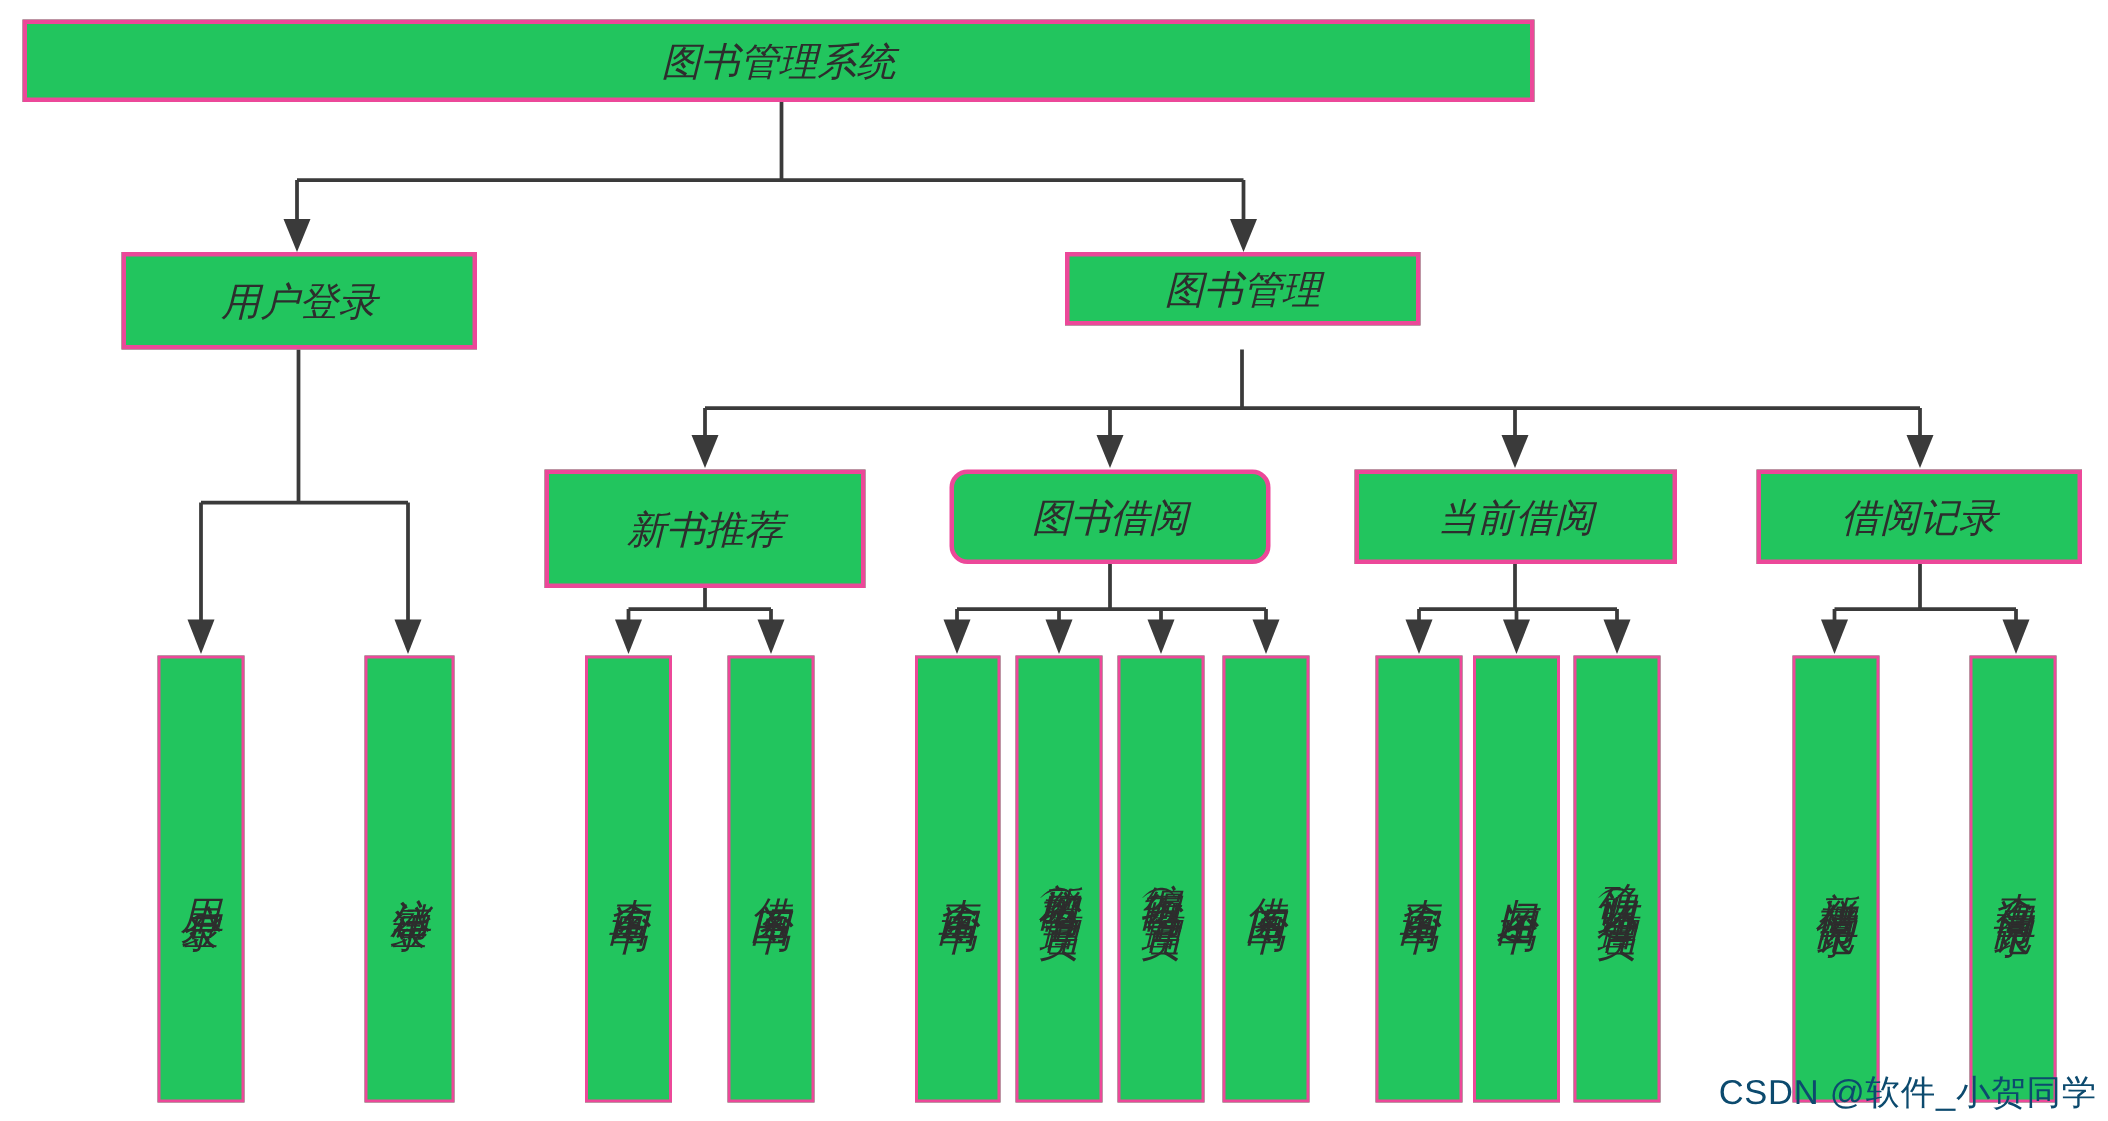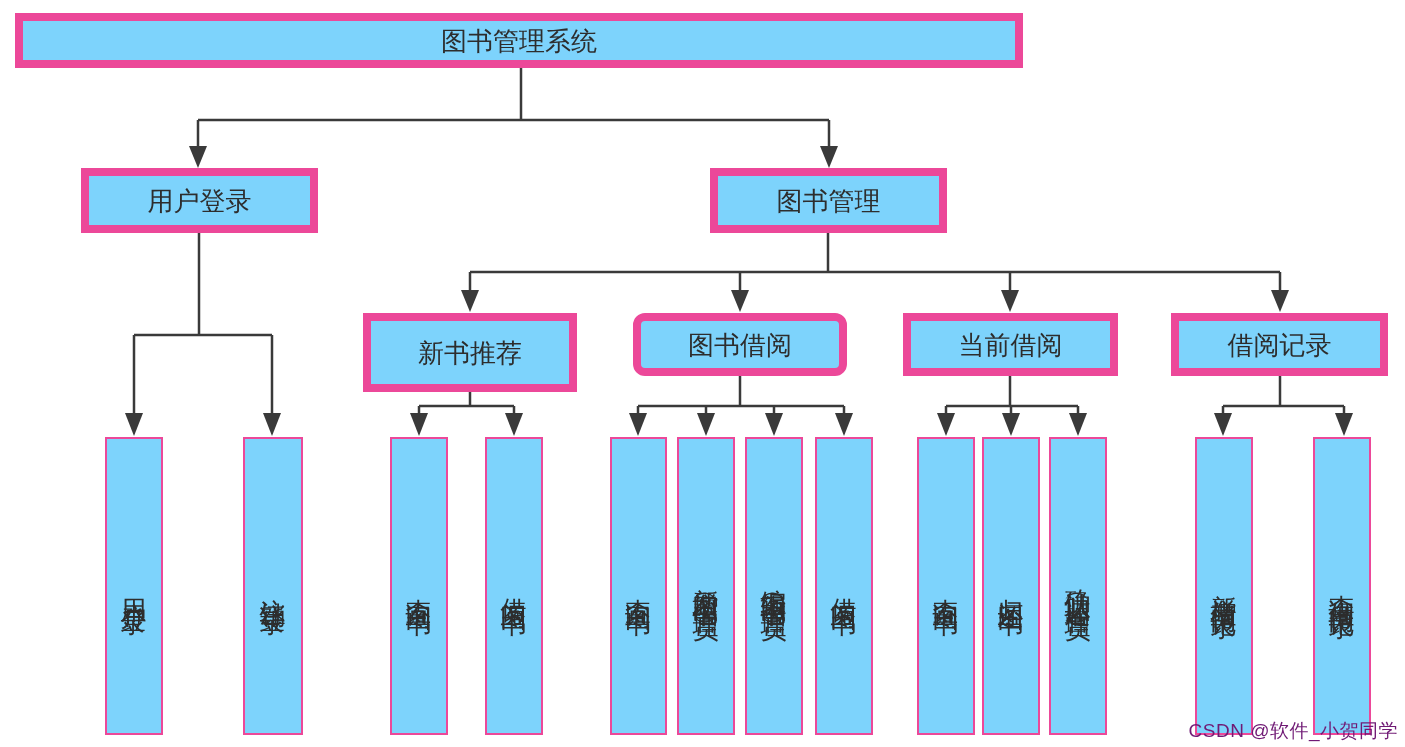--- a/index.html
+++ b/index.html
@@ -12,50 +12,51 @@
     overflow: hidden;
   }
   .wires {
     position: absolute;
     left: 0; top: 0;
     width: 1405px; height: 747px;
     z-index: 1;
   }
   .node {
     position: absolute;
-    background: #7dd3fc;
-    border: 8px solid #ec4899;
+    background: #22c55e;
+    border: 3px solid #ec4899;
     box-sizing: border-box;
     display: flex;
     align-items: center;
     justify-content: center;
     z-index: 2;
     color: #2d2d2d;
     font-size: 26px;
     line-height: 1;
     white-space: nowrap;
+    font-style: italic;
   }
   .leaf {
     border-width: 2.5px;
   }
   .leaf .v-label {
     writing-mode: vertical-rl;
     text-orientation: mixed;
     letter-spacing: 4px;
     line-height: 1;
     font-size: 26px;
     color: #2d2d2d;
   }
   .watermark {
     position: absolute;
     right: 7px;
     bottom: 3px;
     z-index: 5;
-    font-size: 19px;
-    color: #701a75;
+    font-size: 23px;
+    color: #0c4a6e;
     letter-spacing: 0.5px;
     white-space: nowrap;
   }
   .line { stroke: #3a3a3a; stroke-width: 2.5; fill: none; }
   .arrow { fill: #3a3a3a; stroke: none; }
 </style>
 </head>
 <body>
 
 <div class="stage">
@@ -135,21 +136,21 @@
     </g>
   </svg>
 
   <div class="node" style="left:15px; top:13px; width:1008px; height:55px;">
     <span>图书管理系统</span>
   </div>
 
   <div class="node" style="left:81px; top:168px; width:237px; height:65px;">
     <span>用户登录</span>
   </div>
-  <div class="node" style="left:710px; top:168px; width:237px; height:65px;">
+  <div class="node" style="left:710px; top:168px; width:237px; height:49px;">
     <span>图书管理</span>
   </div>
 
   <div class="node" style="left:363px; top:313px; width:214px; height:79px;">
     <span>新书推荐</span>
   </div>
   <div class="node" style="left:633px; top:313px; width:214px; height:63px;border-radius:12px;">
     <span>图书借阅</span>
   </div>
   <div class="node" style="left:1171px; top:313px; width:217px; height:63px;">

